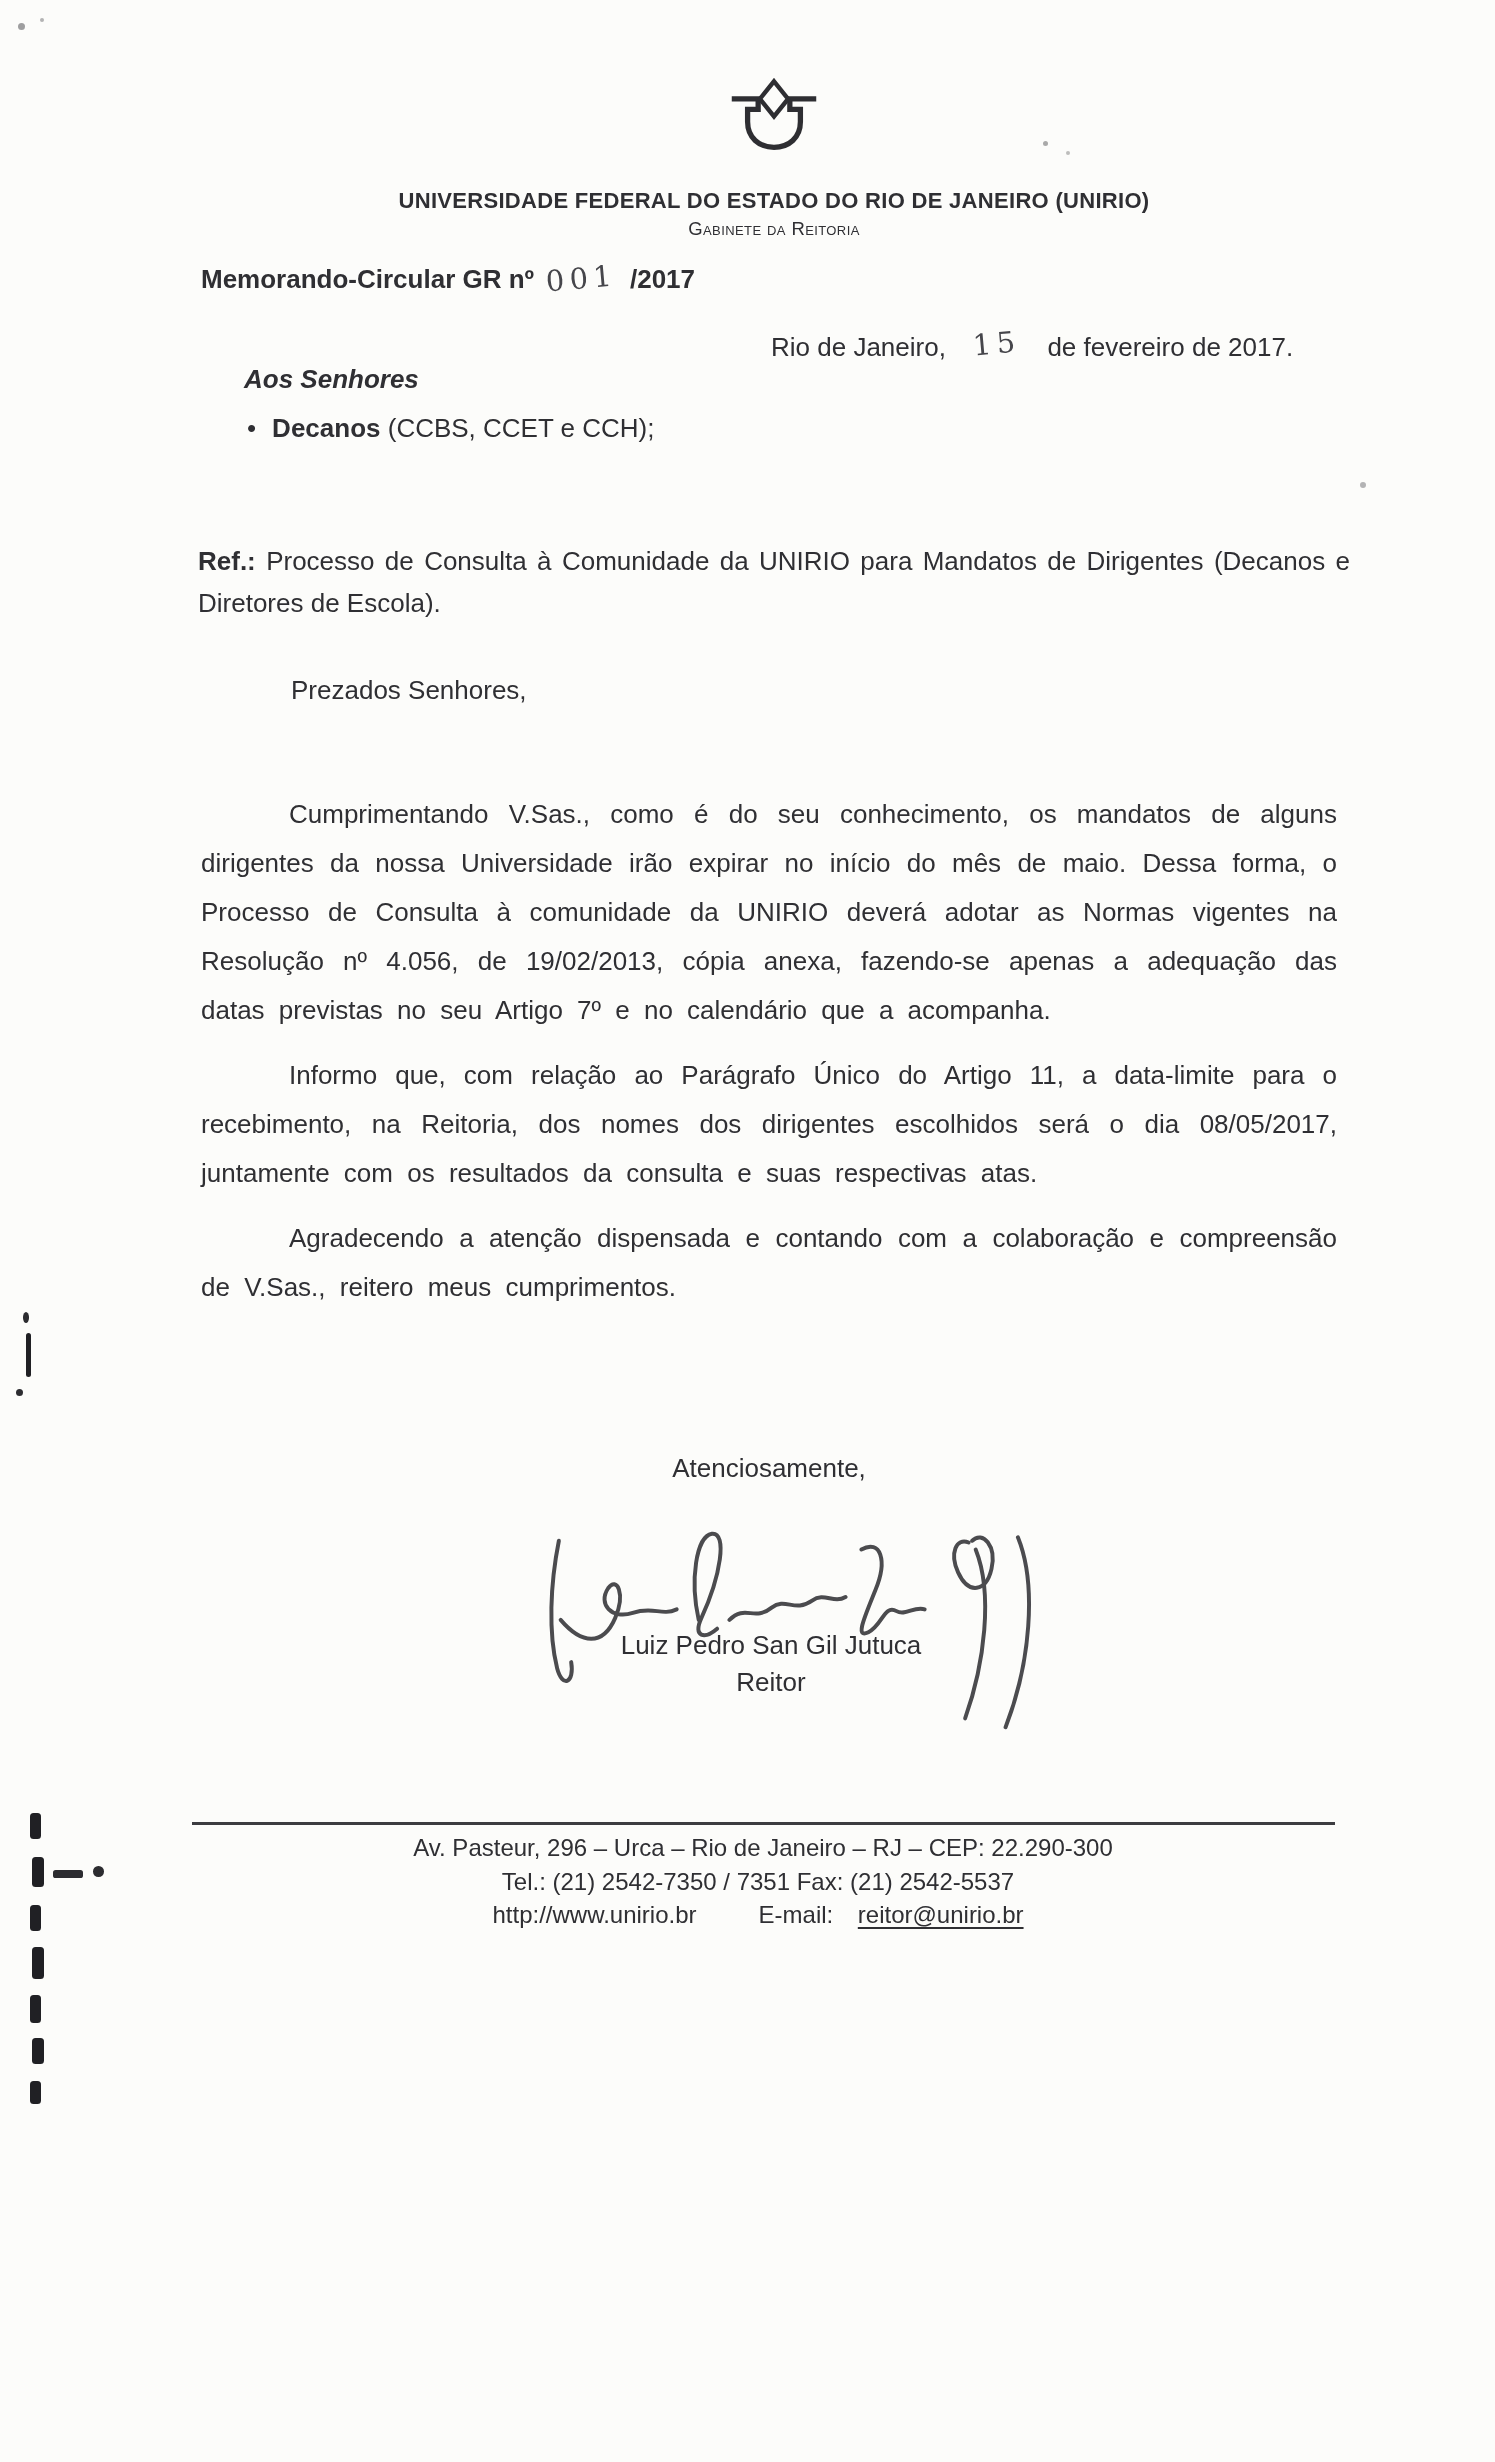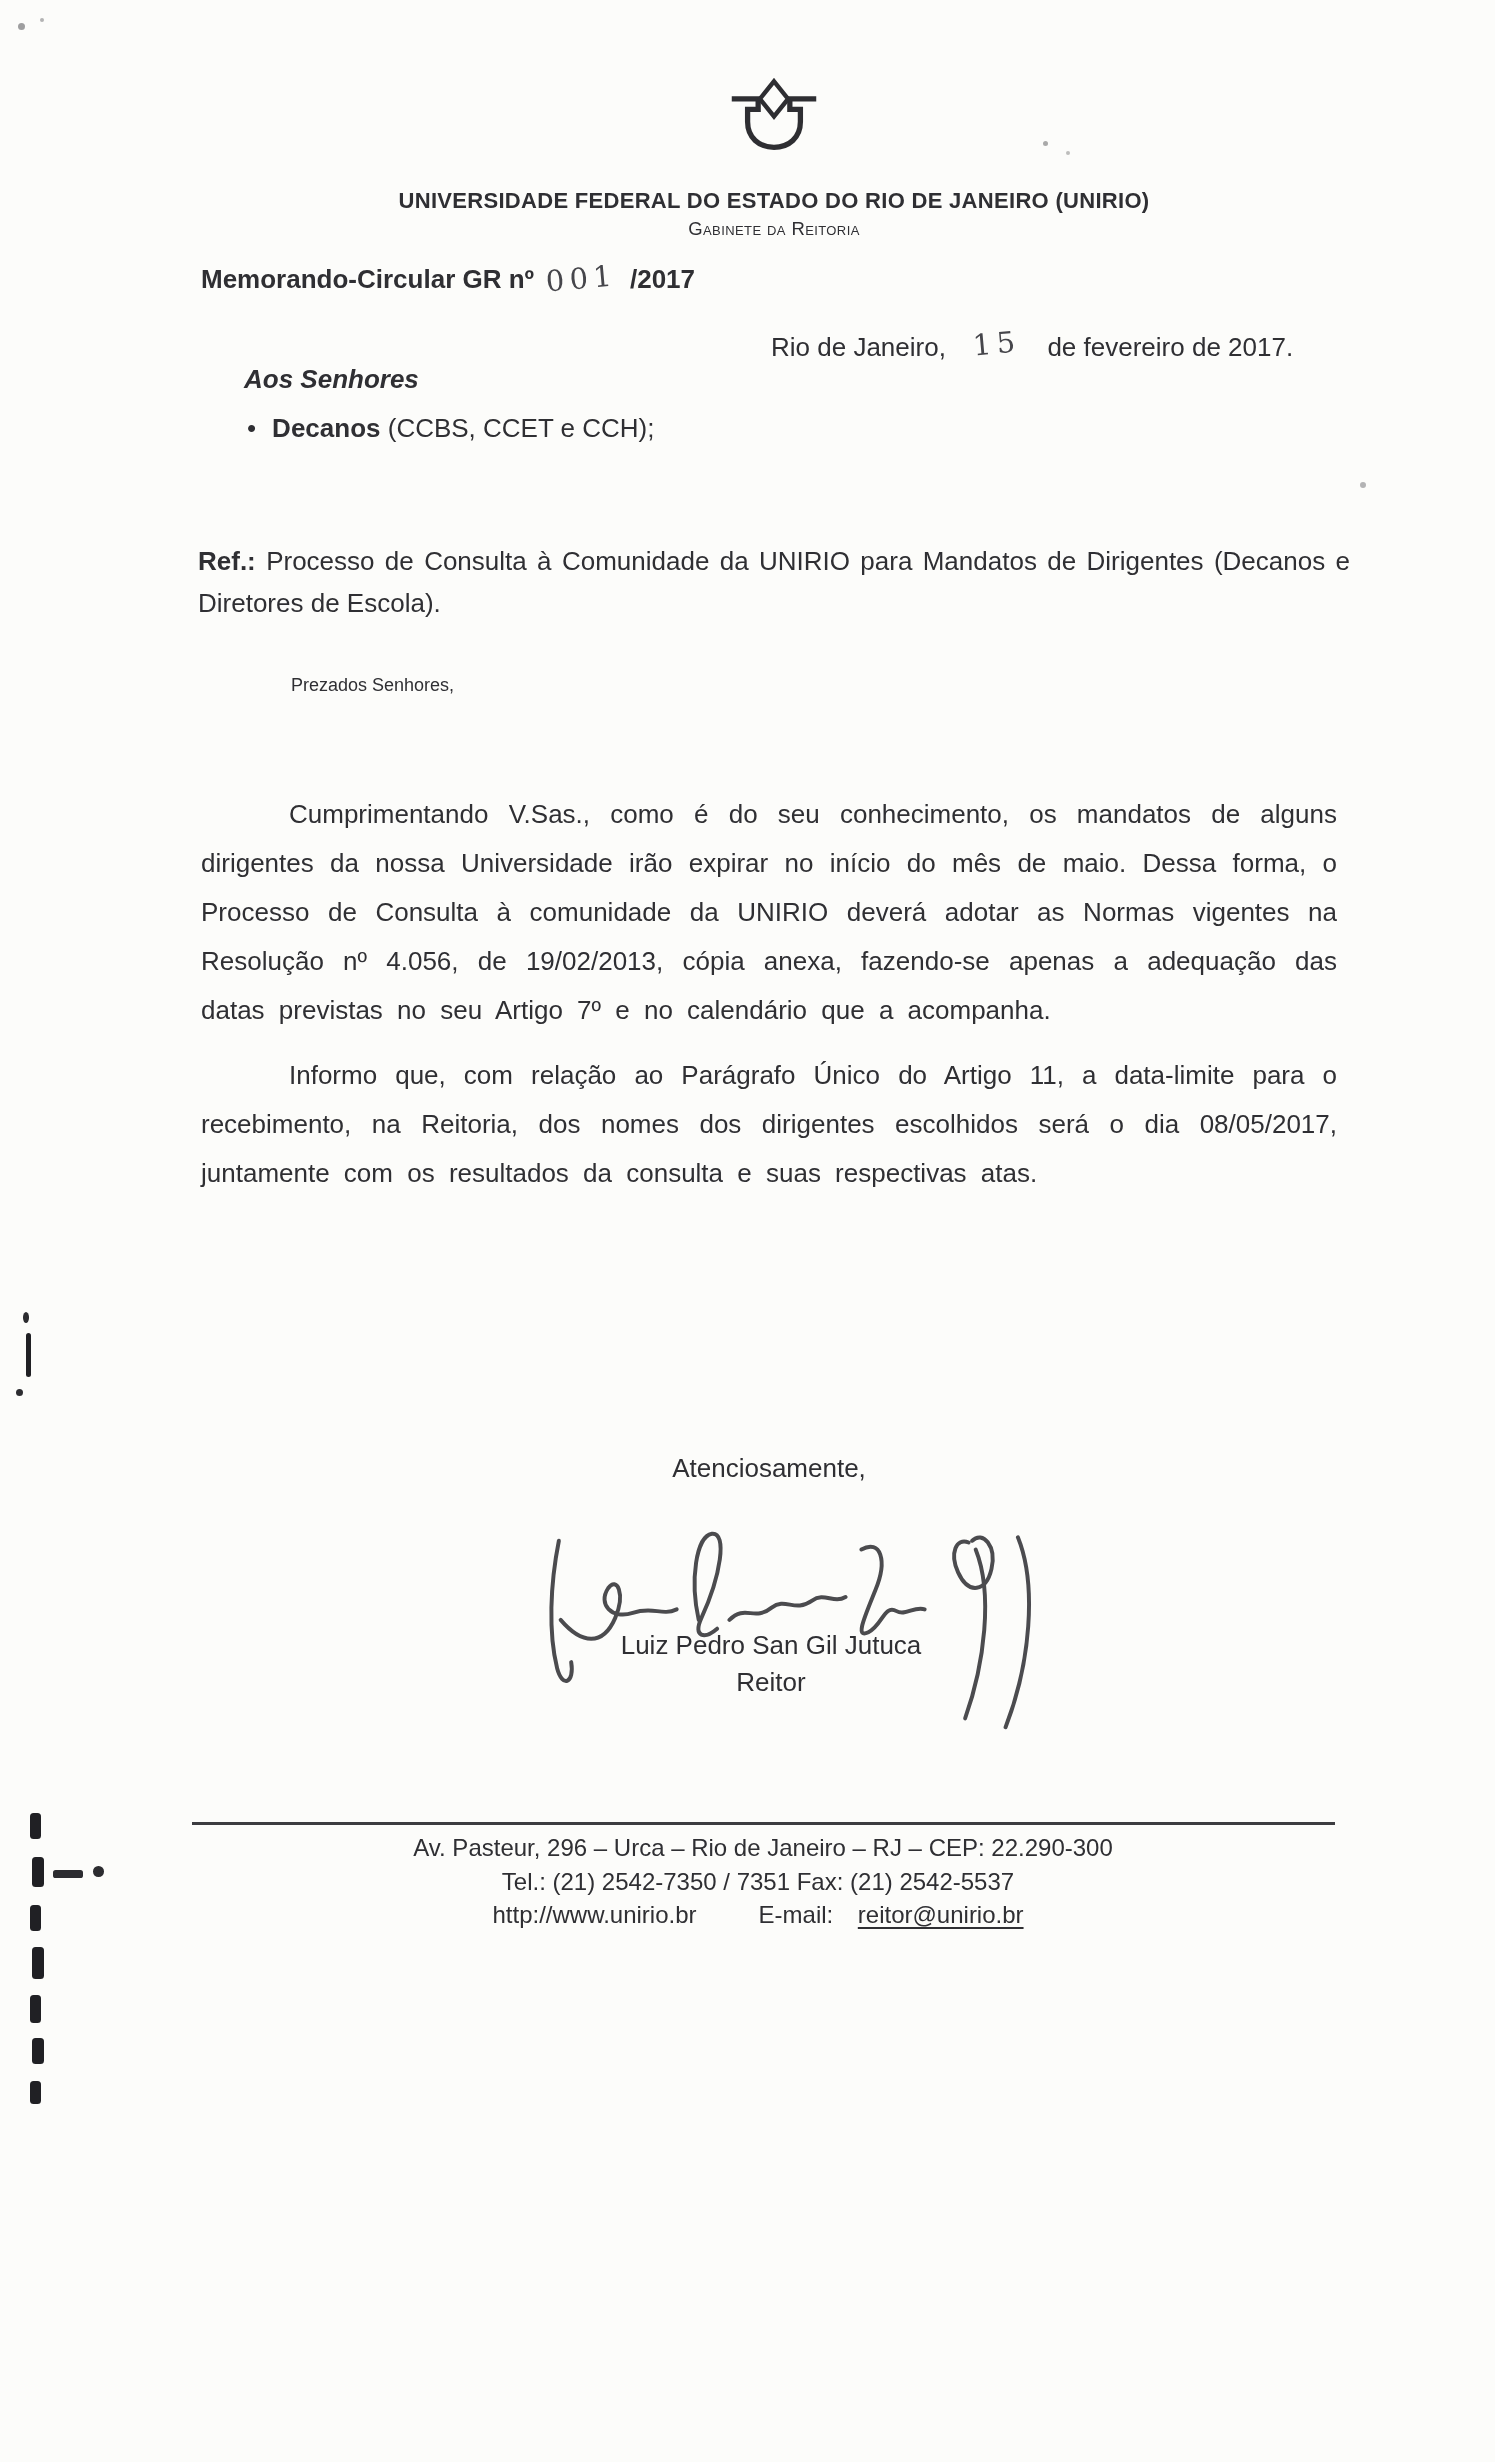--- a/index.html
+++ b/index.html
@@ -32,21 +32,21 @@
     letter-spacing:5.3px;font-size:29px;
   }
   .date-line{left:771px;top:329px;font-size:26px;display:flex;align-items:baseline;gap:27px;white-space:nowrap;}
   .salutation{left:244px;top:364px;font-size:26px;font-weight:bold;font-style:italic;}
   .bullet-line{left:247px;top:413px;font-size:26px;display:flex;gap:16px;align-items:baseline;}
   .bullet-line .b{font-weight:bold;}
 
   .ref-block{left:198px;top:540px;width:1152px;font-size:26px;line-height:42px;text-align:justify;}
   .ref-block .b{font-weight:bold;}
 
-  .greeting{left:291px;top:675px;font-size:18px;}
+  .greeting{left:291px;top:675px;font-size:26px;}
 
   .body-block{left:201px;top:790px;width:1136px;font-size:26px;line-height:49px;}
   .body-block .para{
     text-align:justify;text-indent:88px;
     word-spacing:7px;margin-bottom:16px;
   }
 
   .closing{left:769px;top:1453px;font-size:26px;}
   .sig-name{left:771px;top:1630px;font-size:26px;white-space:nowrap;}
   .sig-title{left:771px;top:1667px;font-size:26px;}
@@ -100,20 +100,21 @@
 
   <div class="abs ref-block">
     <span class="b">Ref.:</span><span> Processo de Consulta à Comunidade da UNIRIO para Mandatos de Dirigentes (Decanos e Diretores de Escola).</span>
   </div>
 
   <div class="abs greeting">Prezados Senhores,</div>
 
   <div class="abs body-block">
       <p class="para">Cumprimentando V.Sas., como é do seu conhecimento, os mandatos de alguns dirigentes da nossa Universidade irão expirar no início do mês de maio. Dessa forma, o Processo de Consulta à comunidade da UNIRIO deverá adotar as Normas vigentes na Resolução nº 4.056, de 19/02/2013, cópia anexa, fazendo-se apenas a adequação das datas previstas no seu Artigo 7º e no calendário que a acompanha.</p>
       <p class="para">Informo que, com relação ao Parágrafo Único do Artigo 11, a data-limite para o recebimento, na Reitoria, dos nomes dos dirigentes escolhidos será o dia 08/05/2017, juntamente com os resultados da consulta e suas respectivas atas.</p>
+      <p class="para">Agradecendo a atenção dispensada e contando com a colaboração e compreensão de V.Sas., reitero meus cumprimentos.</p>
     </div>
 
   <div class="abs ctr closing">Atenciosamente,</div>
 
   <div class="abs signature-svg">
     <svg width="554" height="255" viewBox="0 0 630 290">
       <g fill="none" stroke="#3c3c40" stroke-width="4.5" stroke-linecap="round" opacity="0.92">
         <path d="M26,60 C16,110 14,165 24,205 C30,228 44,222 40,198"></path>
         <path d="M28,150 C52,178 76,180 90,148 C102,120 92,100 82,114 C70,132 86,150 110,142 C134,134 142,146 160,138"></path>
         <path d="M185,150 C175,105 182,55 200,52 C218,50 210,100 188,148 C178,170 192,172 206,160"></path>

